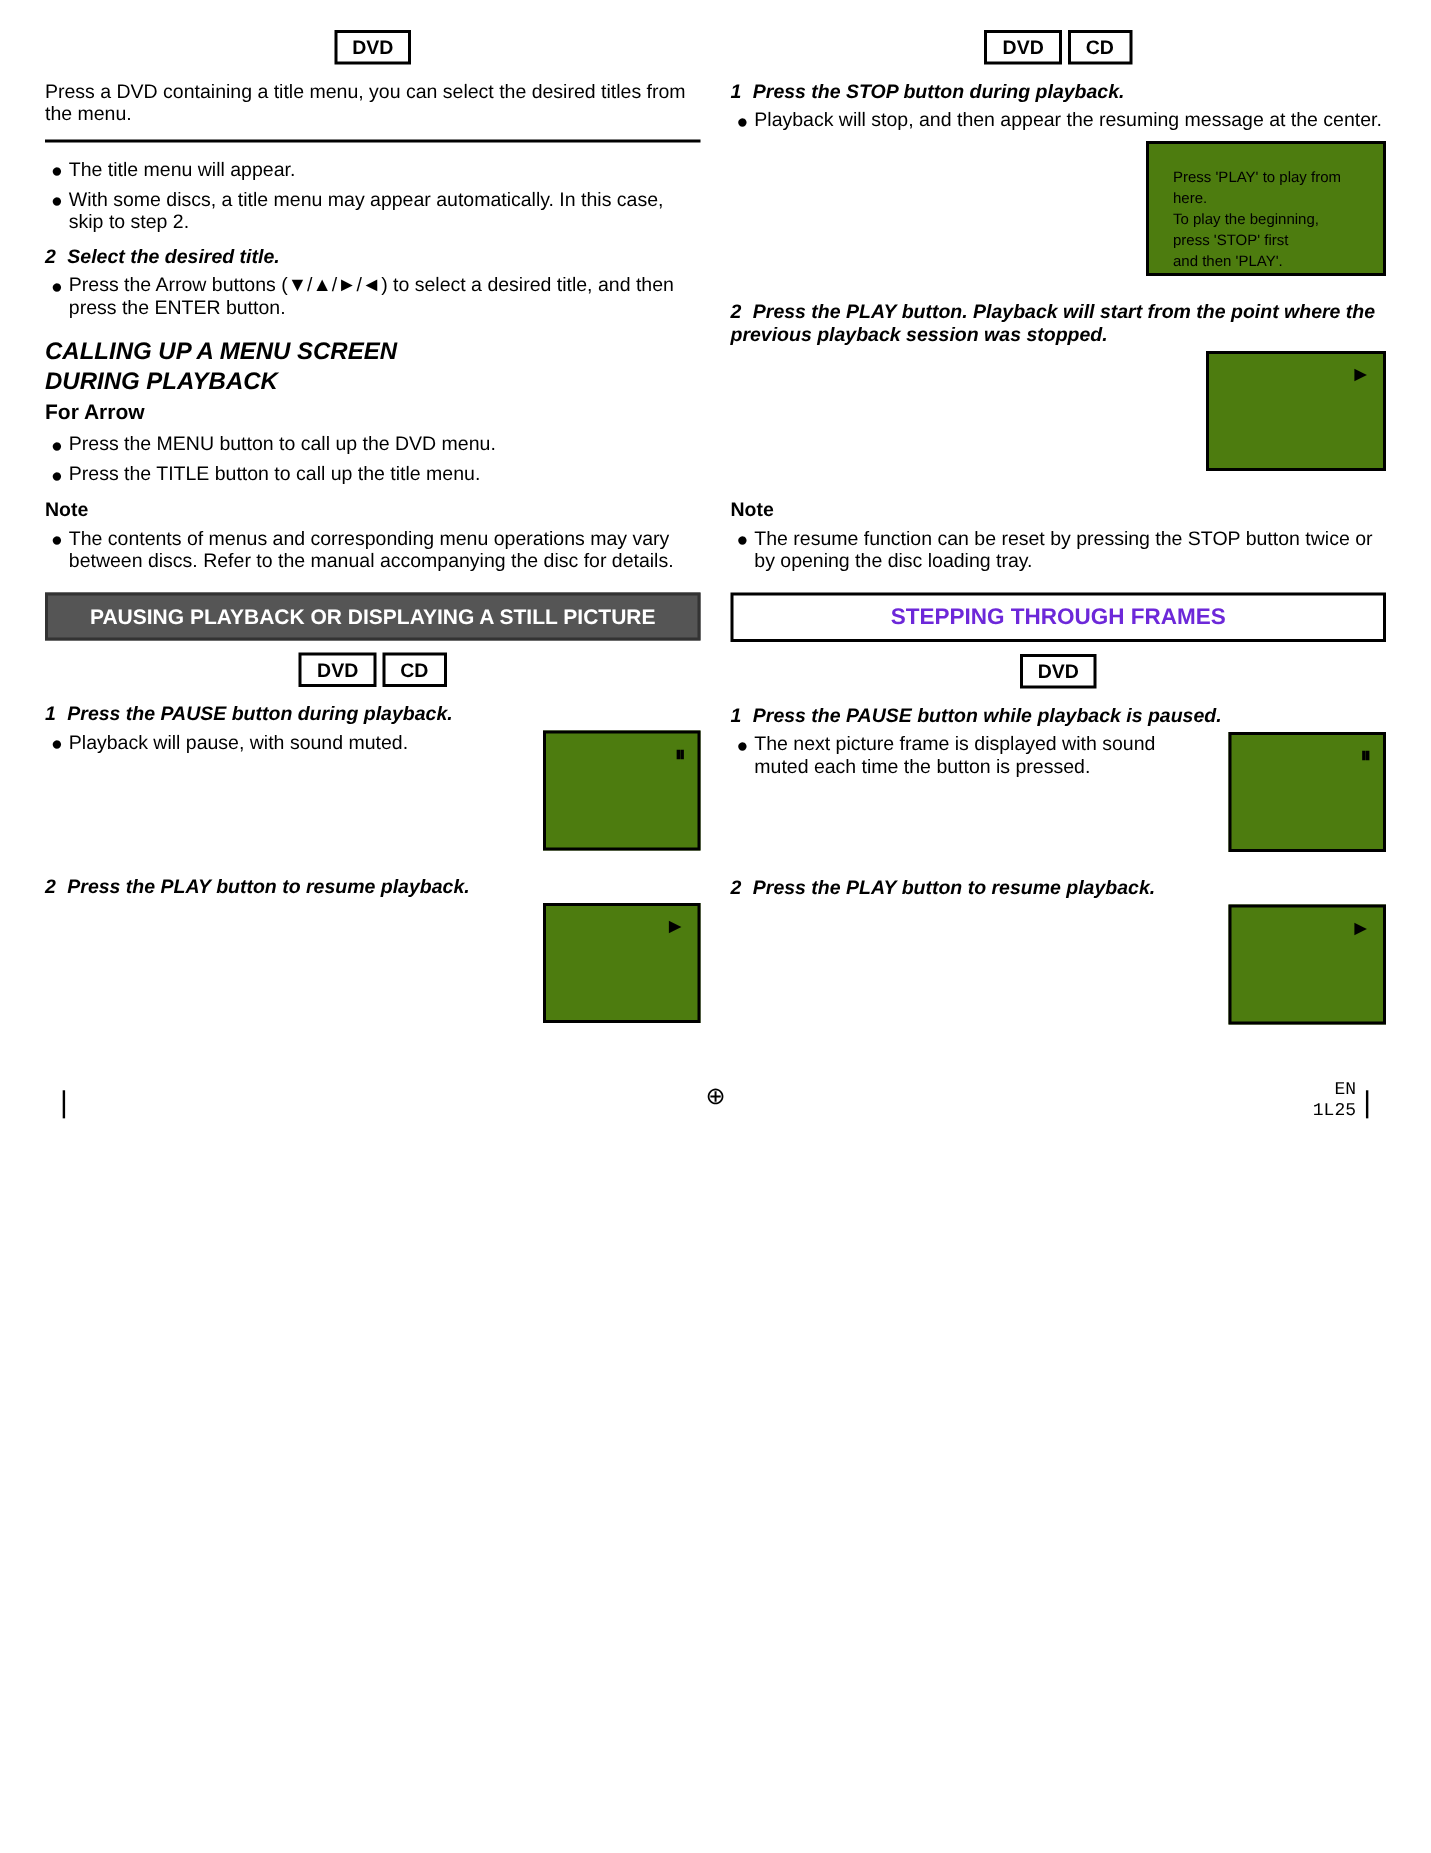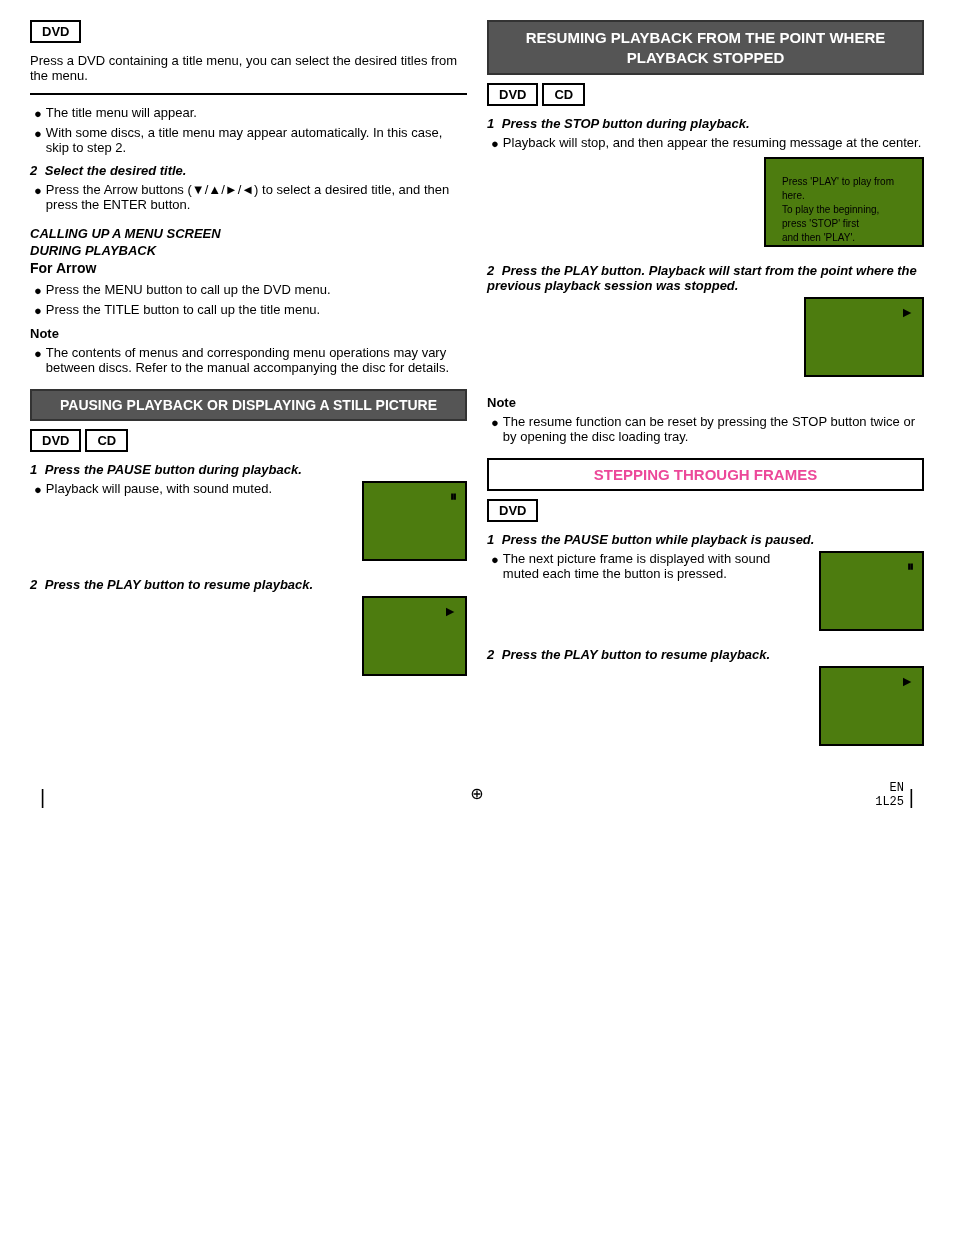--- a/index.html
+++ b/index.html
@@ -33,28 +33,28 @@
       text-align: center;
       font-weight: bold;
       font-size: 14px;
       padding: 6px 10px;
       border: 2px solid #333;
       text-transform: uppercase;
       margin-bottom: 8px;
     }
     .section-header.outline {
       background: #fff;
-      color: #ec4899;
+      color: #6d28d9;
       border: 2px solid #000;
     }
 
     
     .badge-row {
       display: flex;
-      justify-content: flex-start;
+      justify-content: center;
       gap: 4px;
       margin-bottom: 10px;
     }
     .badge {
       border: 2px solid #000;
       padding: 2px 10px;
       font-weight: bold;
       font-size: 13px;
     }
 
@@ -111,21 +111,21 @@
     .divider {
       border: none;
       border-top: 2px solid #000;
       margin: 10px 0;
     }
 
     
     .calling-title-italic {
       font-style: italic;
       font-weight: bold;
-      font-size: 13px;
+      font-size: 16px;
       margin-bottom: 2px;
     }
     .calling-title-bold {
       font-weight: bold;
       font-size: 14px;
       margin-bottom: 6px;
     }
 
     
     .note-label {
@@ -262,21 +262,20 @@
           <span class="screen-icon">►</span>
         </div>
       </div>
     </div>
 
   </div>
 
   <div class="right-col">
 
     <div>
-      <div class="section-header" style="font-size:15px; line-height:1.3;">RESUMING PLAYBACK FROM THE POINT WHERE PLAYBACK STOPPED</div>
 
       <div class="badge-row">
         <span class="badge">DVD</span>
         <span class="badge">CD</span>
       </div>
 
       <div class="step">
         <span class="step-num">1</span>
         <span>Press the STOP button during playback.</span>
       </div>

